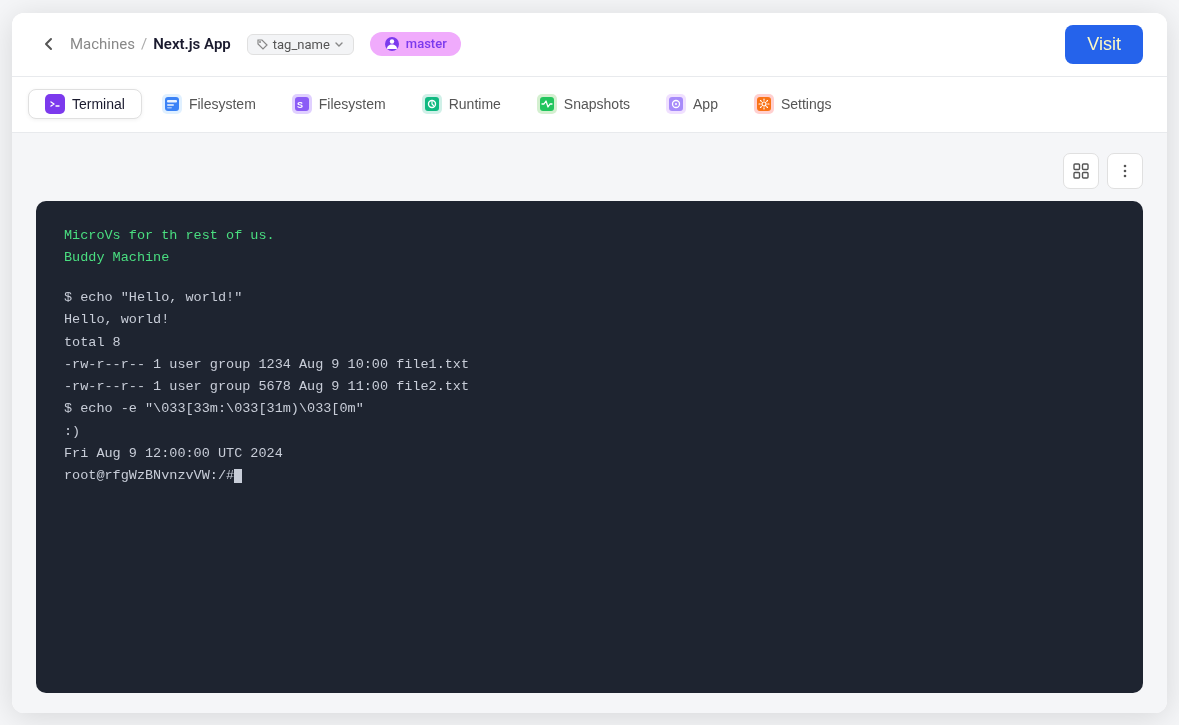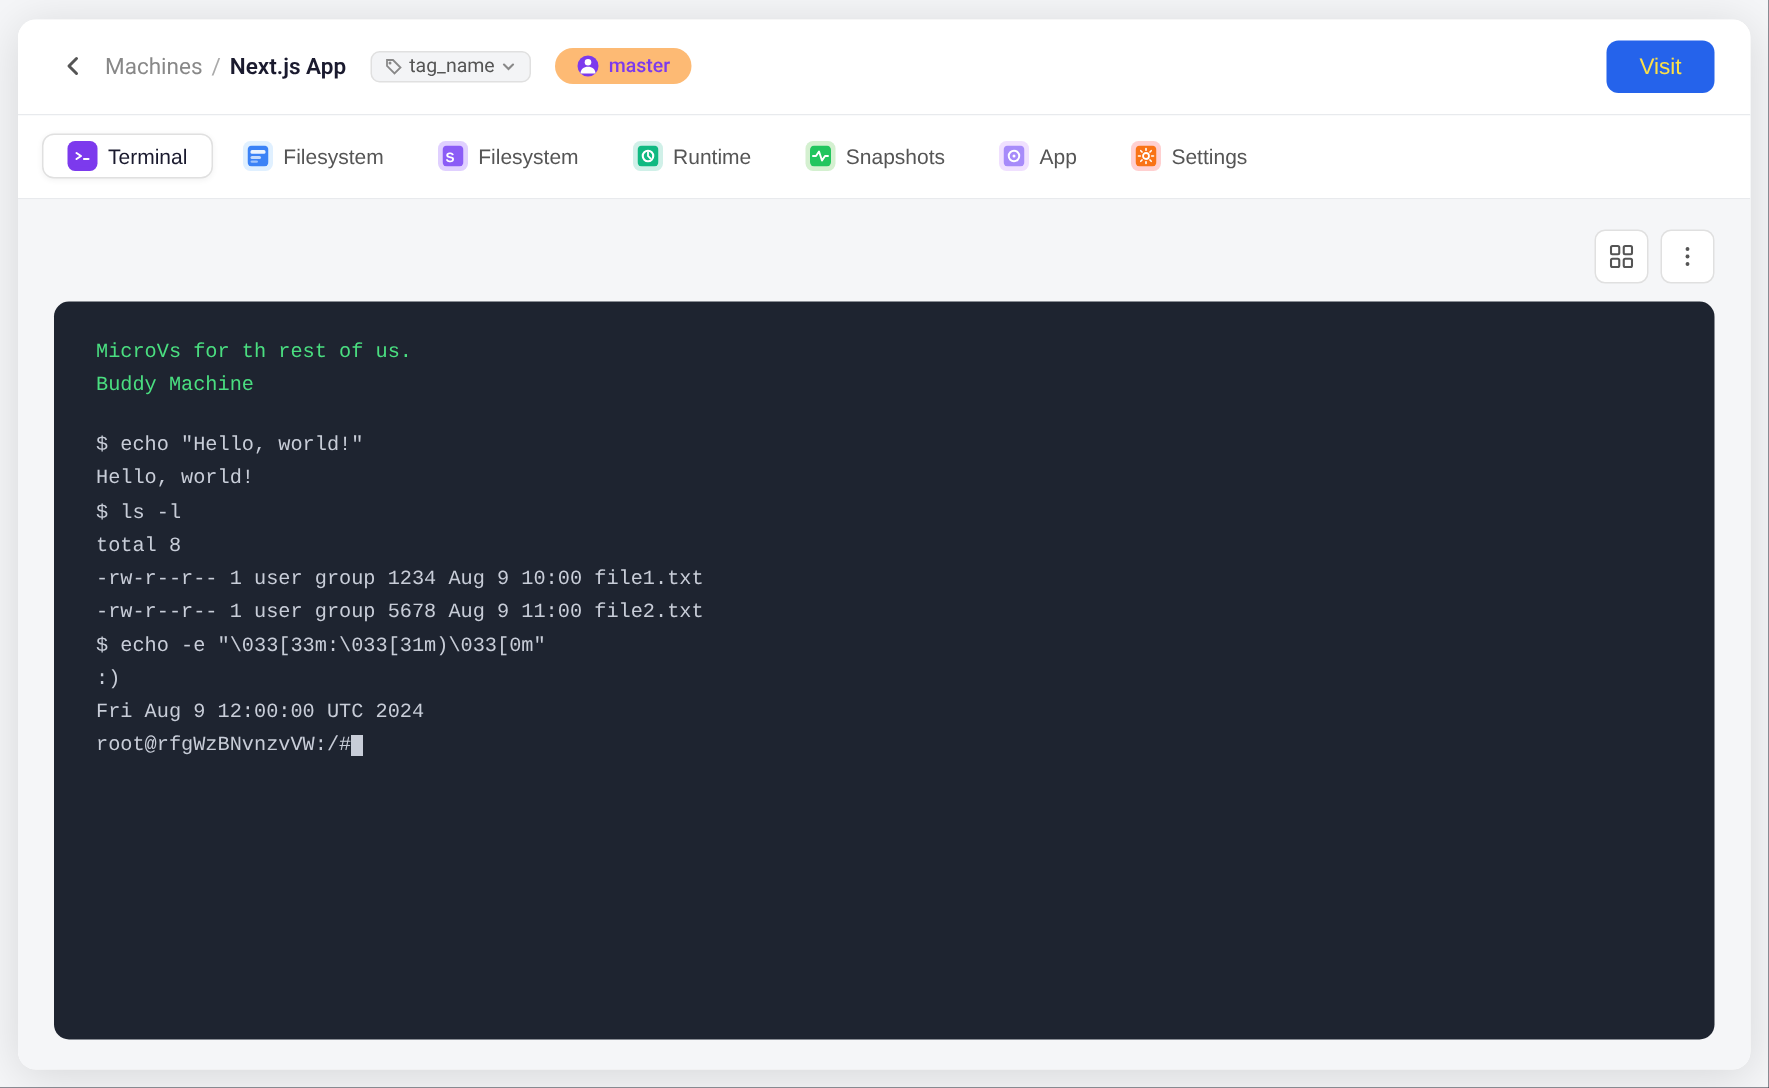--- a/index.html
+++ b/index.html
@@ -73,37 +73,36 @@
       border: 1px solid #e0e0e0;
       border-radius: 6px;
       padding: 2px 8px;
       font-size: 13px;
       color: #555;
       margin-left: 8px;
       cursor: pointer;
     }
     .master-badge {
       display: flex;
-      align-items: center;
       gap: 6px;
-      background: #fdba74;
+      background: #f0abfc;
       border-radius: 20px;
       padding: 4px 14px;
       font-size: 13px;
       font-weight: 500;
       color: #7c3aed;
       margin-left: 8px;
     }
     .visit-btn {
       background: #2563eb;
-      color: #fde047;
+      color: #fef9c3;
       border: none;
       border-radius: 8px;
       padding: 9px 22px;
-      font-size: 15px;
+      font-size: 18px;
       font-weight: 500;
       cursor: pointer;
     }
     
     .tabs {
       display: flex;
       align-items: center;
       padding: 0 16px;
       border-bottom: 1px solid #e8eaed;
       background: #fff;
@@ -341,21 +340,20 @@
           <circle cx="8" cy="13" r="1.3" fill="#555"></circle>
         </svg>
       </button>
     </div>
     <div class="terminal">
       <div class="term-line term-green">MicroVs for th rest of us.</div>
       <div class="term-line term-green">Buddy Machine</div>
       <div class="term-empty"></div>
       <div class="term-line term-normal">$ echo "Hello, world!"</div>
       <div class="term-line term-normal">Hello, world!</div>
-      <div class="term-line term-normal">$ ls -l</div>
       <div class="term-line term-normal">total 8</div>
       <div class="term-line term-normal">-rw-r--r--  1 user  group  1234 Aug  9 10:00 file1.txt</div>
       <div class="term-line term-normal">-rw-r--r--  1 user  group  5678 Aug  9 11:00 file2.txt</div>
       <div class="term-line term-normal">$ echo -e "\033[33m:\033[31m)\033[0m"</div>
       <div class="term-line term-normal">:)</div>
       <div class="term-line term-normal">Fri Aug  9 12:00:00 UTC 2024</div>
       <div class="term-line term-prompt">root@rfgWzBNvnzvVW:/#<span class="cursor"></span></div>
     </div>
   </div>
 </div>

